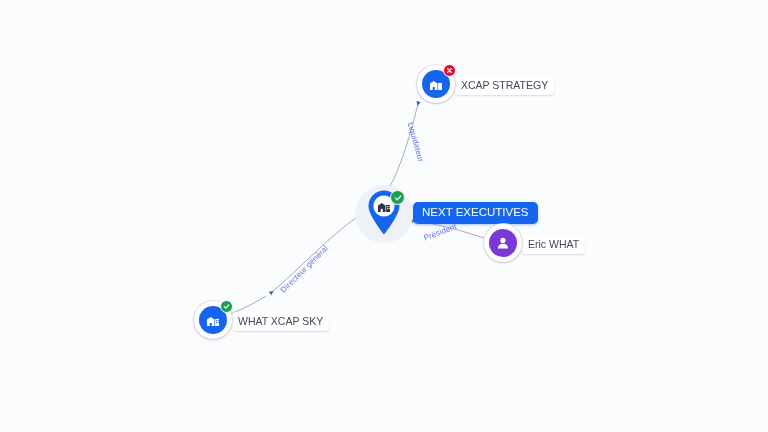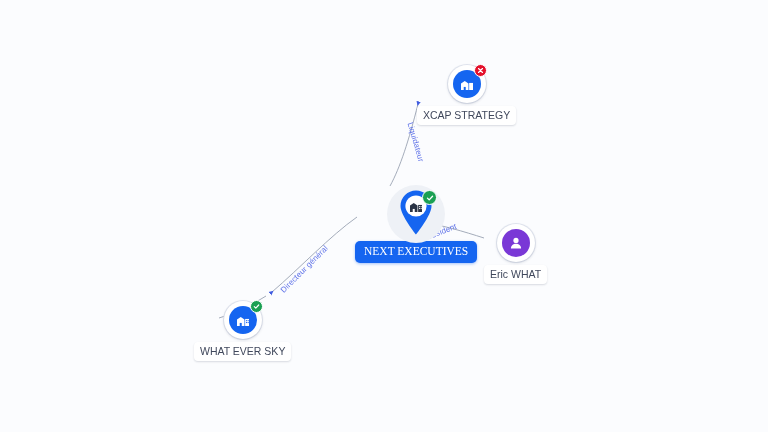--- a/index.html
+++ b/index.html
@@ -23,21 +23,21 @@
   }
   .edges-layer {
     position: absolute;
     left: 0; top: 0;
     width: 768px; height: 432px;
     pointer-events: none;
   }
   .node {
     position: absolute;
     display: flex;
-    flex-direction: column;
+    flex-direction: row;
     align-items: center;
   }
   
   .node-disc-wrap {
     position: relative;
     width: 38px;
     height: 38px;
   }
   .node-disc-halo {
     position: absolute;
@@ -119,21 +119,20 @@
     box-shadow: 0 1px 2px rgba(30,40,70,0.16);
   }
   .node-label-focus {
     background: #1565f0;
     color: #ffffff;
     font-size: 11.5px;
     padding: 5px 9px 5px 9px;
     border-radius: 5px;
     box-shadow: 0 1px 3px rgba(21,101,240,0.38);
     margin-top: -2px;
-    font-family: Liberation Serif, serif;
   }
   .edge-label {
     position: absolute;
     font-size: 8px;
     color: #5f72e8;
     white-space: nowrap;
     letter-spacing: 0.1px;
     transform-origin: 0 50%;
   }
 </style>
@@ -239,16 +238,16 @@
           <rect x="19" y="15" width="1.5" height="1.6" fill="#1565f0"></rect>
           <rect x="7.1" y="16.4" width="3" height="4.6" fill="#1565f0"></rect>
         </svg>
       </div>
       <div class="badge badge-ok" style="right:-1px; top:-1px;">
         <svg width="7" height="7" viewBox="0 0 12 12">
           <path d="M2.2 6.2 L4.8 8.8 L9.8 3.4" stroke="#ffffff" stroke-width="2" fill="none" stroke-linecap="round" stroke-linejoin="round"></path>
         </svg>
       </div>
     </div>
-    <div class="node-label">WHAT EVER SKY</div>
+    <div class="node-label">WHAT XCAP SKY</div>
   </div>
 
 </div>
 
 </body></html>

